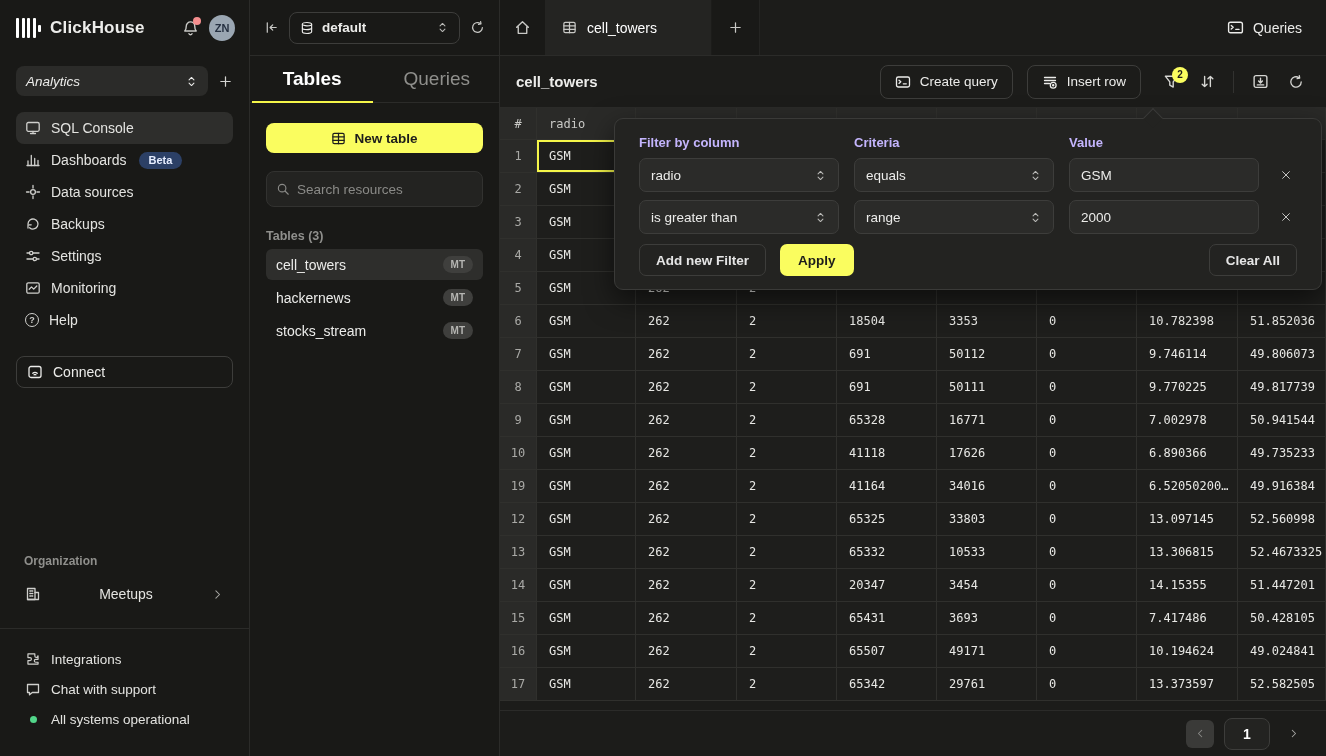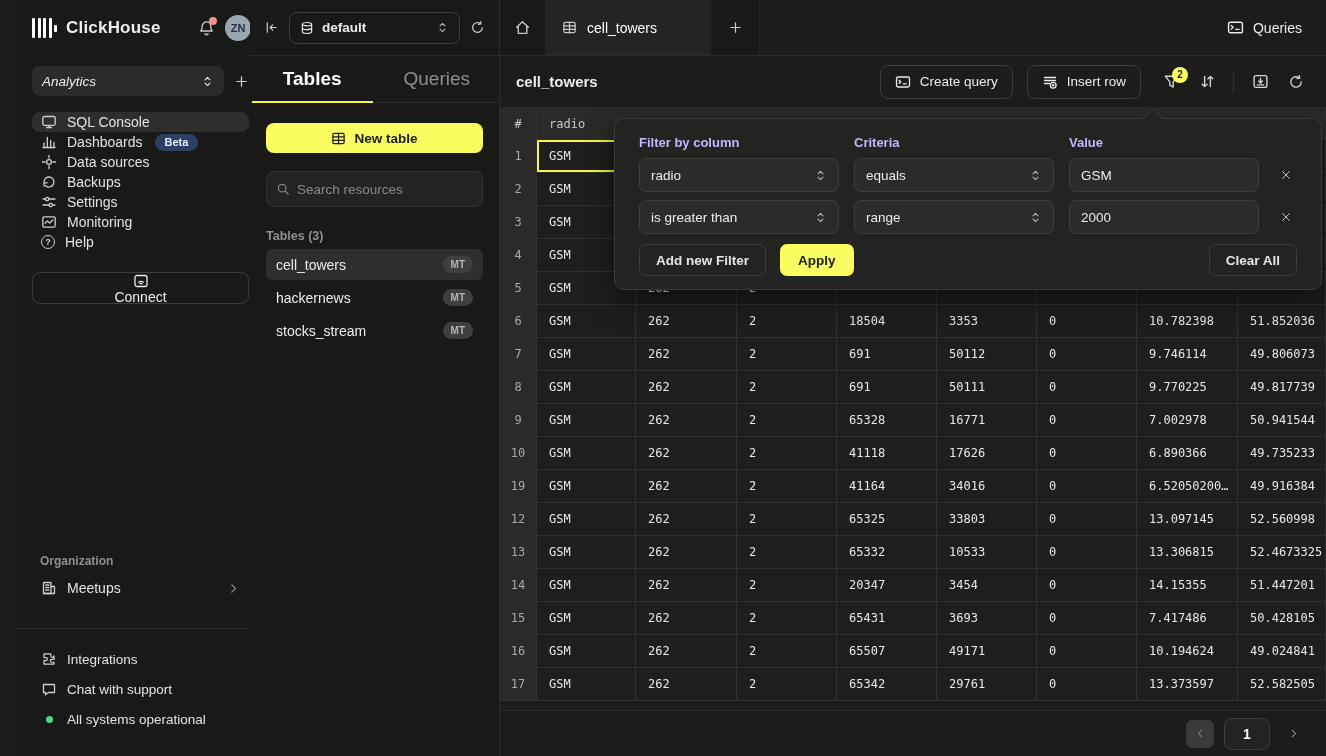--- a/index.html
+++ b/index.html
@@ -3,45 +3,45 @@
 <meta charset="utf-8">
 <style>
   * { margin:0; padding:0; box-sizing:border-box; }
   html,body { width:1326px; height:756px; overflow:hidden; background:#1c1c1a;
     font-family:"Liberation Sans", sans-serif; color:#ececea; }
   svg { display:block; }
   .ic { display:inline-flex; align-items:center; justify-content:center; flex:none; }
   .ic svg { stroke:currentColor; fill:none; stroke-width:1.3; stroke-linecap:round; stroke-linejoin:round; }
 
   
-  .sidebar { position:absolute; left:16px; top:0; width:250px; height:756px; background:#191917; border-right:1px solid #2b2b29; }
+  .sidebar { position:absolute; left:0; top:0; width:250px; height:756px; background:#191917; border-right:1px solid #2b2b29;text-align:center; }
   .sb-head { display:flex; align-items:center; height:56px; padding:0 14px 0 16px; }
   .logo { display:flex; align-items:center; gap:2.5px; height:24px; margin-right:9px; }
   .logo i { display:block; width:3px; height:20px; background:#fff; border-radius:1px; }
   .logo i.dot { height:7px; align-self:center; }
   .brand { font-size:17px; font-weight:700; letter-spacing:.2px; }
   .sb-head .spacer { flex:1; }
   .bell { position:relative; color:#c9c9c6; margin-right:10px; }
   .bell .ndot { position:absolute; top:-3px; right:-2px; width:8px; height:8px; border-radius:50%; background:#f58e8e; }
   .avatar { width:26px; height:26px; border-radius:50%; background:#9aa6b2; color:#253041; font-size:11px; font-weight:700;
     display:flex; align-items:center; justify-content:center; }
   .ws-row { display:flex; align-items:center; gap:10px; padding:10px 16px 4px;font-style:italic; }
   .ws-select { flex:1; height:30px; background:#2b2b29; border-radius:8px; display:flex; align-items:center; padding:0 10px;
     font-size:13.5px; color:#ececea; cursor:pointer; }
   .ws-select .spacer { flex:1; }
   .plus-btn { color:#d4d4d1; cursor:pointer; }
   .nav { padding:12px 16px 0; }
-  .nav-item { display:flex; align-items:center; gap:10px; height:20px; padding:0 9px; border-radius:8px;
+  .nav-item { display:flex; align-items:center; gap:10px; height:32px; padding:0 9px; border-radius:8px;
     font-size:14px; color:#e3e3e0; cursor:pointer; }
   .nav-item.active { background:#2e2e2c; }
   .nav-item .ic { color:#cfcfcc; }
   .badge-beta { margin-left:2px; background:#2c4066; color:#e6edff; font-size:11px; font-weight:600;
     padding:2.5px 10px; border-radius:10px; }
   .connect-btn { margin:20px 16px 0; height:32px; border:1px solid #3d3d3b; border-radius:8px;
-    display:flex; align-items:center; gap:0; padding:0 10px; font-size:14px; cursor:pointer;flex-direction:column; }
+    display:flex; align-items:center; gap:10px; padding:0 10px; font-size:14px; cursor:pointer; }
   .org-label { position:absolute; left:24px; top:554px; font-size:12px; font-weight:600; color:#8f8f8c; }
   .meetups { position:absolute; left:16px; right:16px; top:578px; }
   .meetups .nav-item .grow { flex:1; }
   .sb-div { position:absolute; left:0; right:0; top:628px; height:1px; background:#2b2b29; }
   .sb-footer { position:absolute; left:16px; right:16px; top:644px; }
   .sb-footer .nav-item { height:30px; font-size:13.5px; }
   .status-dot { width:7px; height:7px; border-radius:50%; background:#52d68a; margin:0 4px 0 5px; }
   .qcirc { width:14px; height:14px; border:1.3px solid currentColor; border-radius:50%; font-size:9px; font-weight:700;
     display:flex; align-items:center; justify-content:center; }
 

